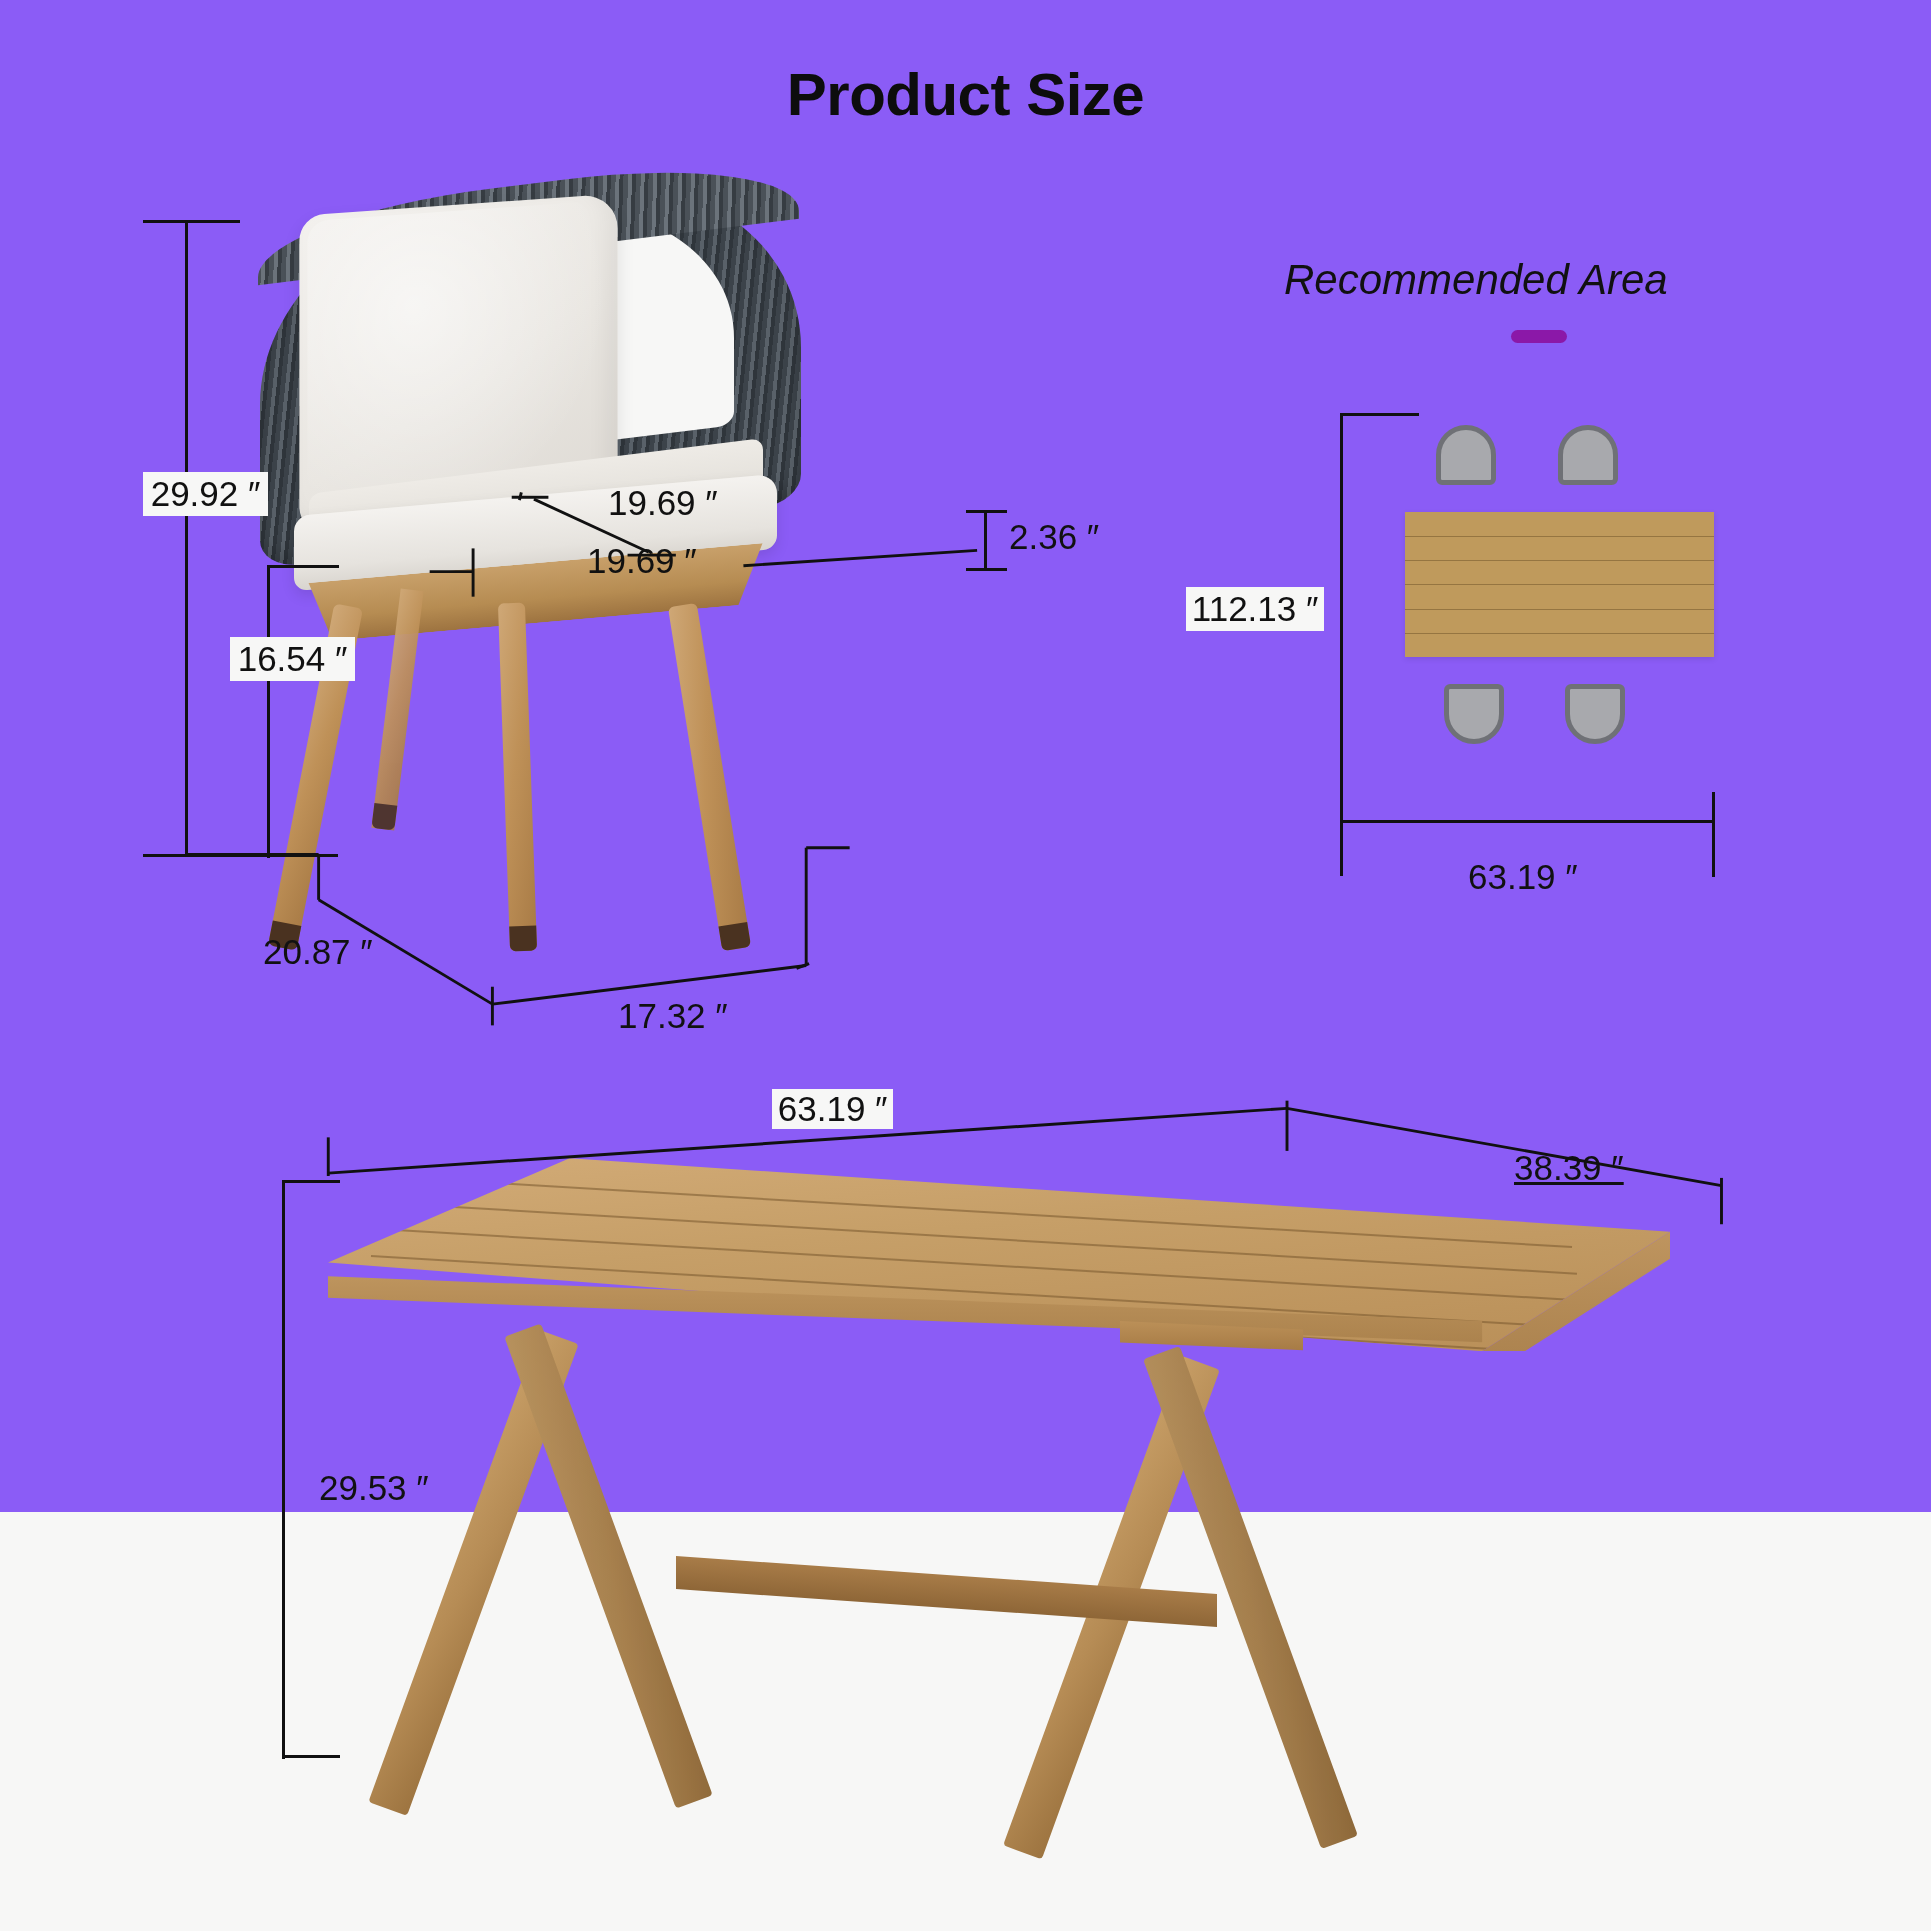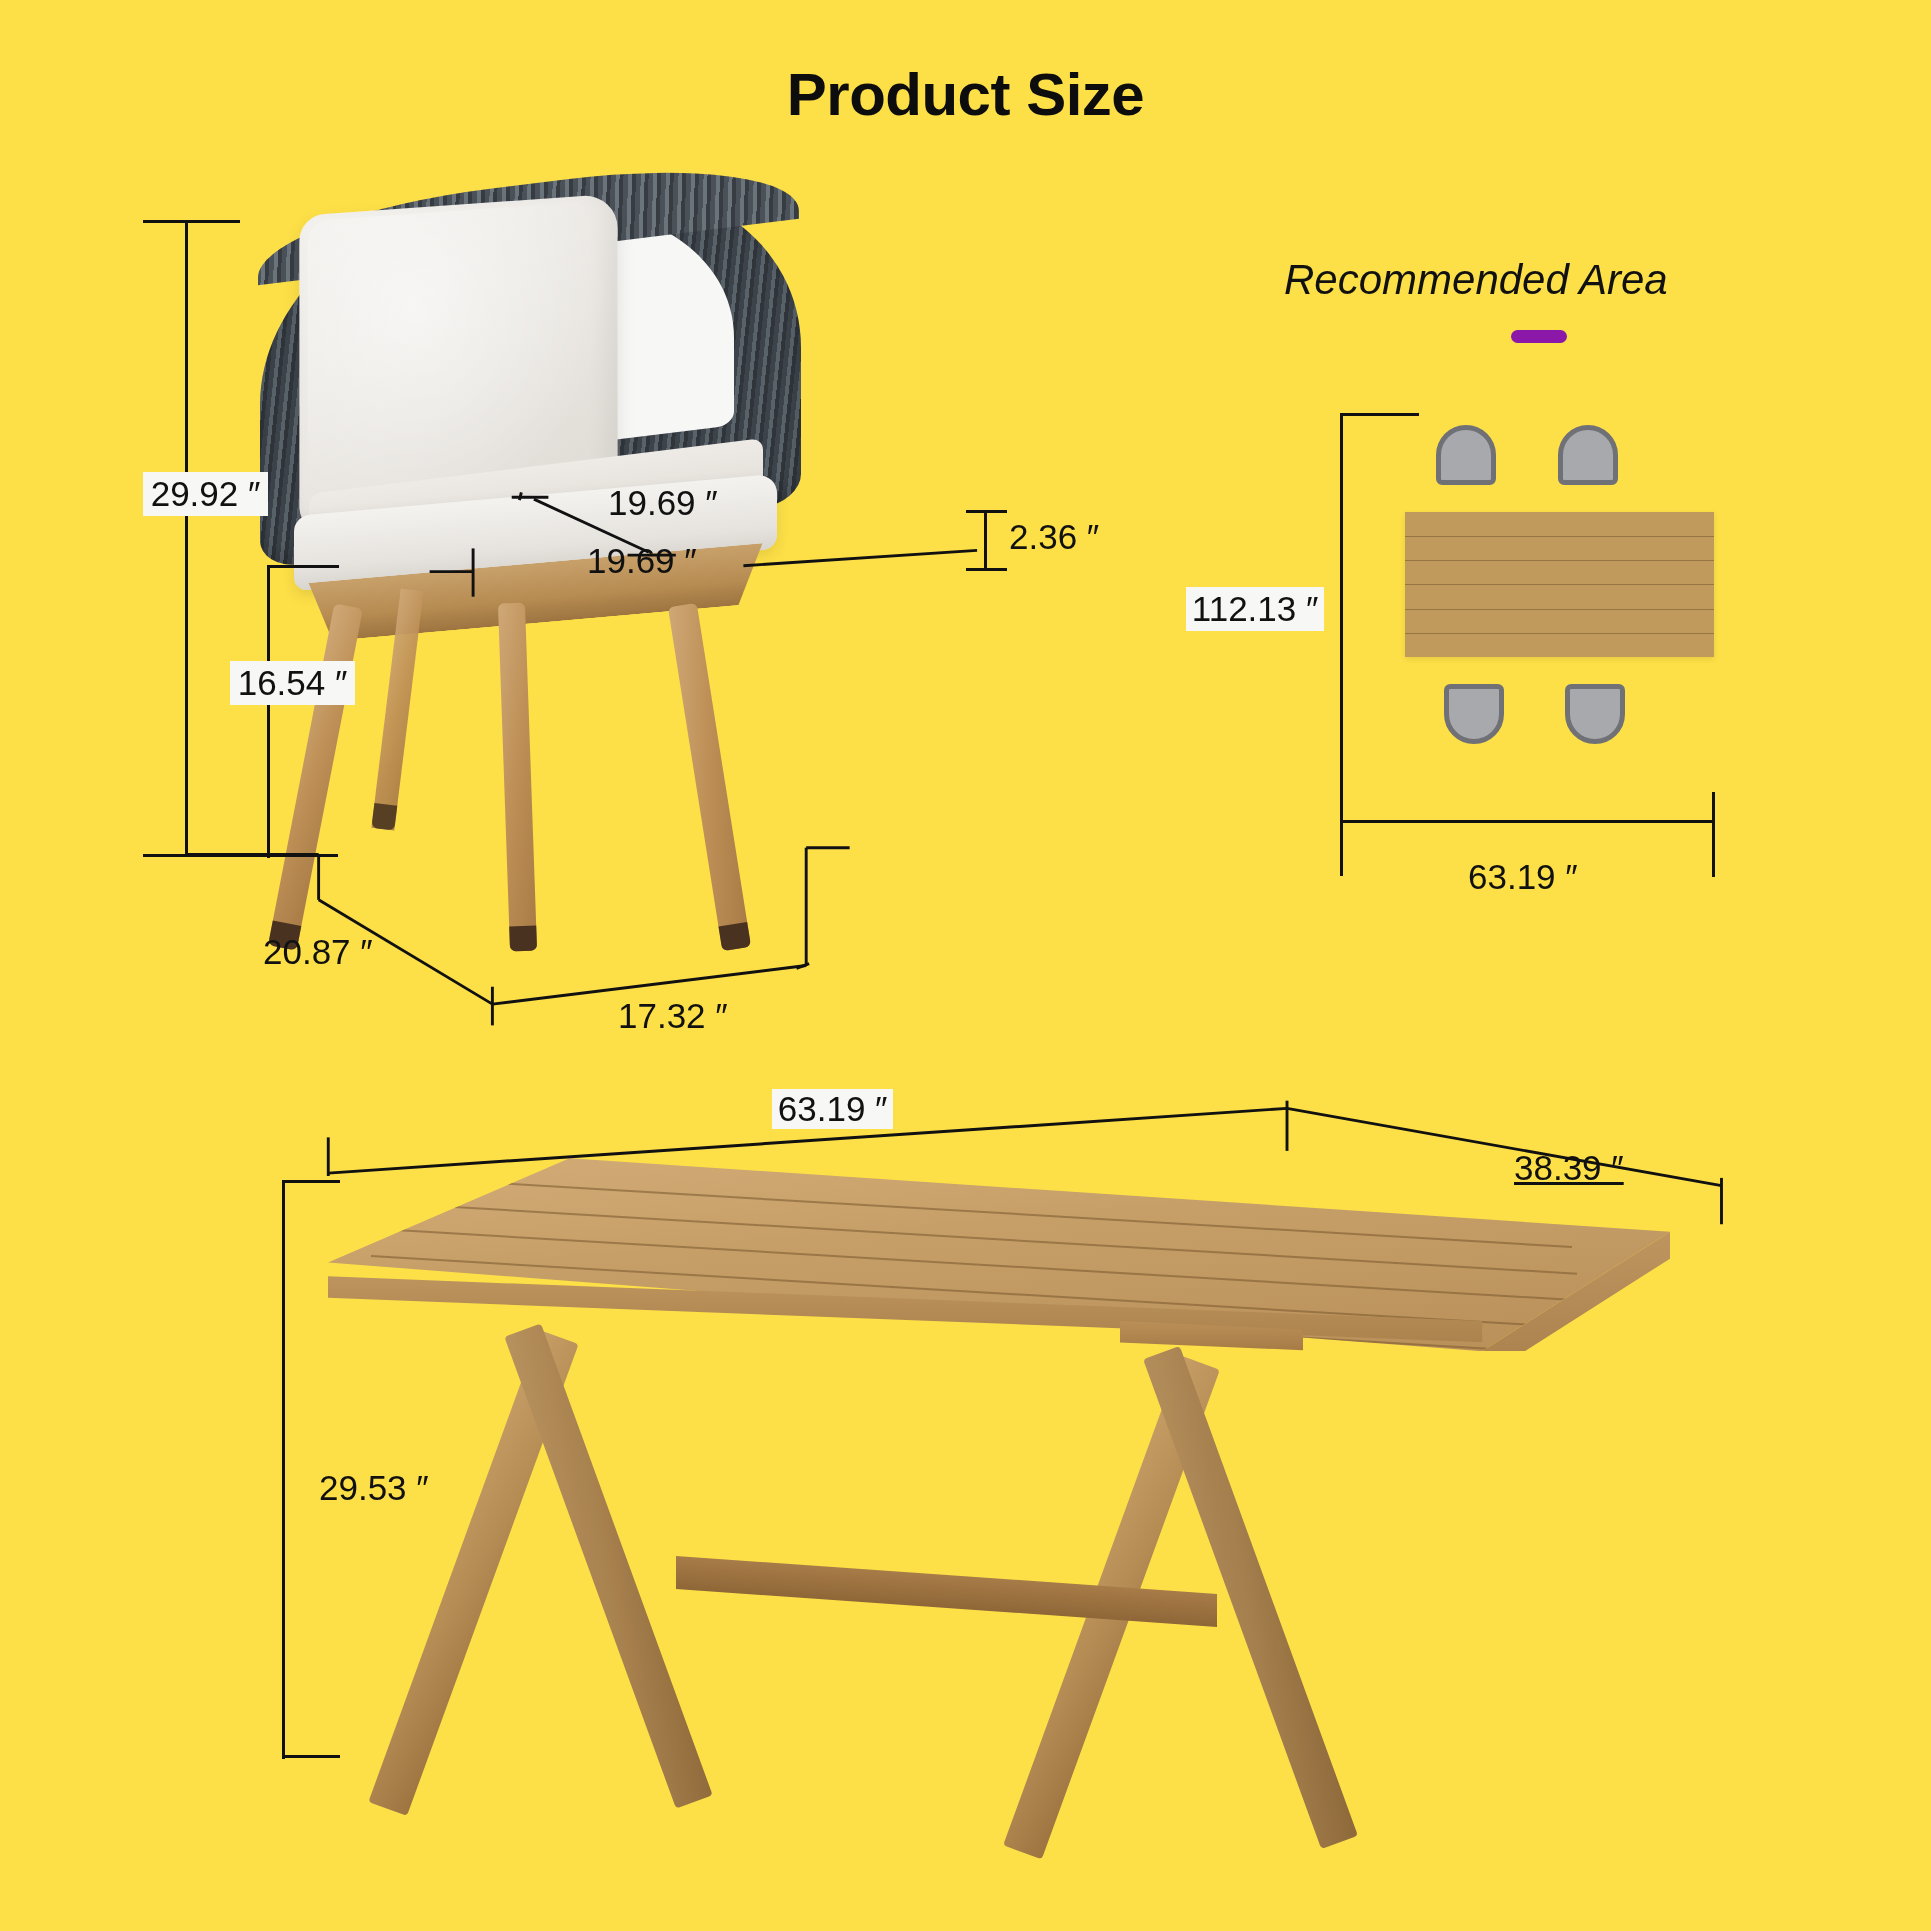--- a/index.html
+++ b/index.html
@@ -2,21 +2,21 @@
 <html><head>
 <meta charset="utf-8">
 <style>
   html, body {
     margin: 0; padding: 0;
     width: 1931px; height: 1931px;
     background: #f7f7f6;
     font-family: "Liberation Sans", sans-serif;
     overflow: hidden;
   }
-  #root { position: relative; width: 1931px; height: 1931px; background: #fde047; }
+  #root { position: relative; width: 1931px; height: 1512px; background: #8b5cf6; }
 
   .page-title {
     position: absolute; left: 0; top: 60px; width: 1931px;
     text-align: center;
     font-size: 60px; font-weight: bold; color: #0d0d0d;
     letter-spacing: -0.5px;
   }
 
   .dim-label {
     position: absolute;
@@ -197,21 +197,21 @@
   </div>
 
   <div class="vline" style="left:185px; top:220px; height:637px;"></div>
   <div class="hline" style="left:143px; top:220px; width:97px;"></div>
   <div class="hline" style="left:143px; top:854px; width:97px;"></div>
   <div class="dim-label" style="left:143px; top:454px; background:#f7f7f6; padding:1.9px 7.7px;margin-top:18px;">29.92 ″</div>
 
   <div class="vline" style="left:267px; top:565px; height:293px;"></div>
   <div class="hline" style="left:267px; top:565px; width:72px;"></div>
   <div class="hline" style="left:227px; top:854px; width:111px;"></div>
-  <div class="dim-label" style="left:230px; top:661px; background:#f7f7f6; padding:1.9px 7.7px;">16.54 ″</div>
+  <div class="dim-label" style="left:230px; top:637px; background:#f7f7f6; padding:1.9px 7.7px;">16.54 ″</div>
 
   <svg width="1931" height="1931" style="position:absolute;left:0;top:0;pointer-events:none;" viewBox="0 0 2000 2000">
     <line x1="538" y1="518" x2="540" y2="510" stroke="#111" stroke-width="3"></line>
     <line x1="530" y1="515" x2="568" y2="515" stroke="#111" stroke-width="3"></line>
     <line x1="553" y1="517" x2="672" y2="572" stroke="#111" stroke-width="3"></line>
     <line x1="650" y1="575" x2="700" y2="575" stroke="#111" stroke-width="3"></line>
   </svg>
   <div class="dim-label" style="left:608px; top:483px; ">19.69 ″</div>
 
   <svg width="1931" height="1931" style="position:absolute;left:0;top:0;pointer-events:none;" viewBox="0 0 2000 2000">

